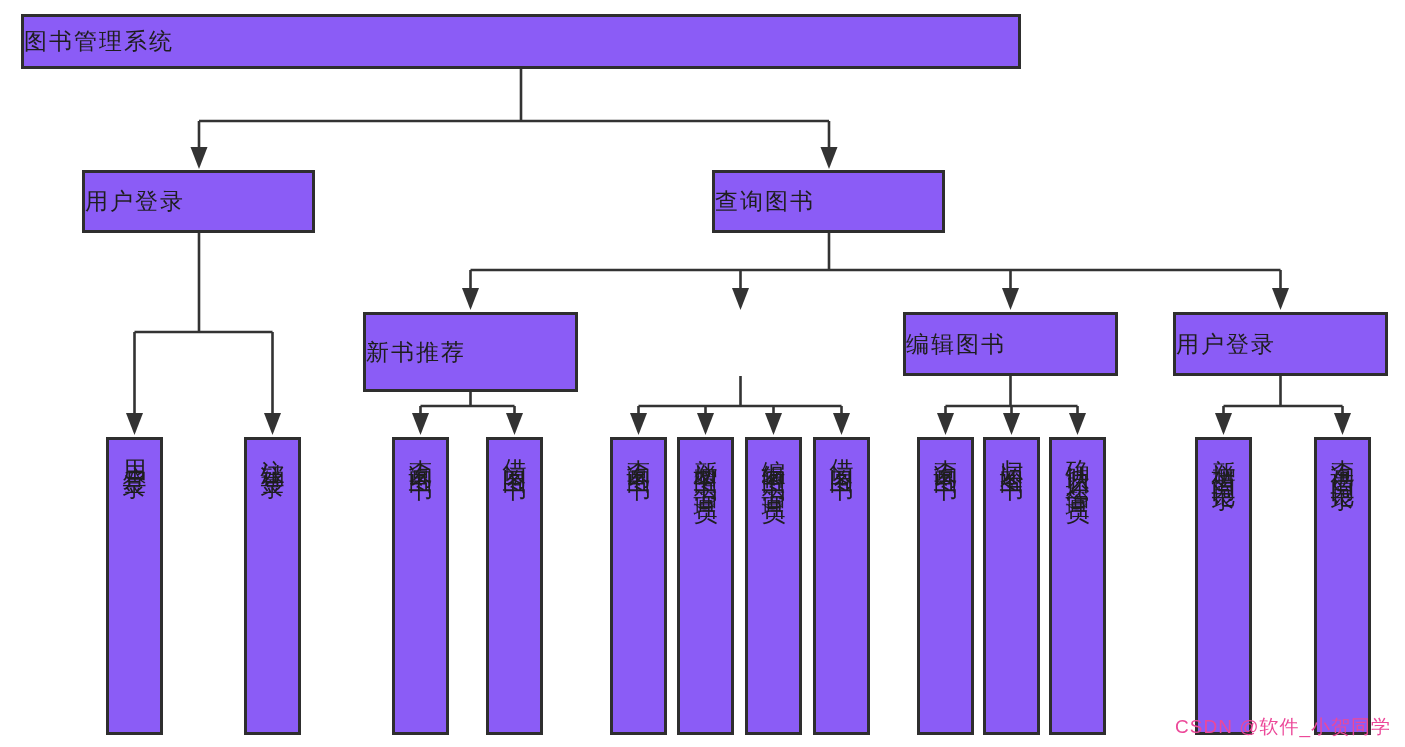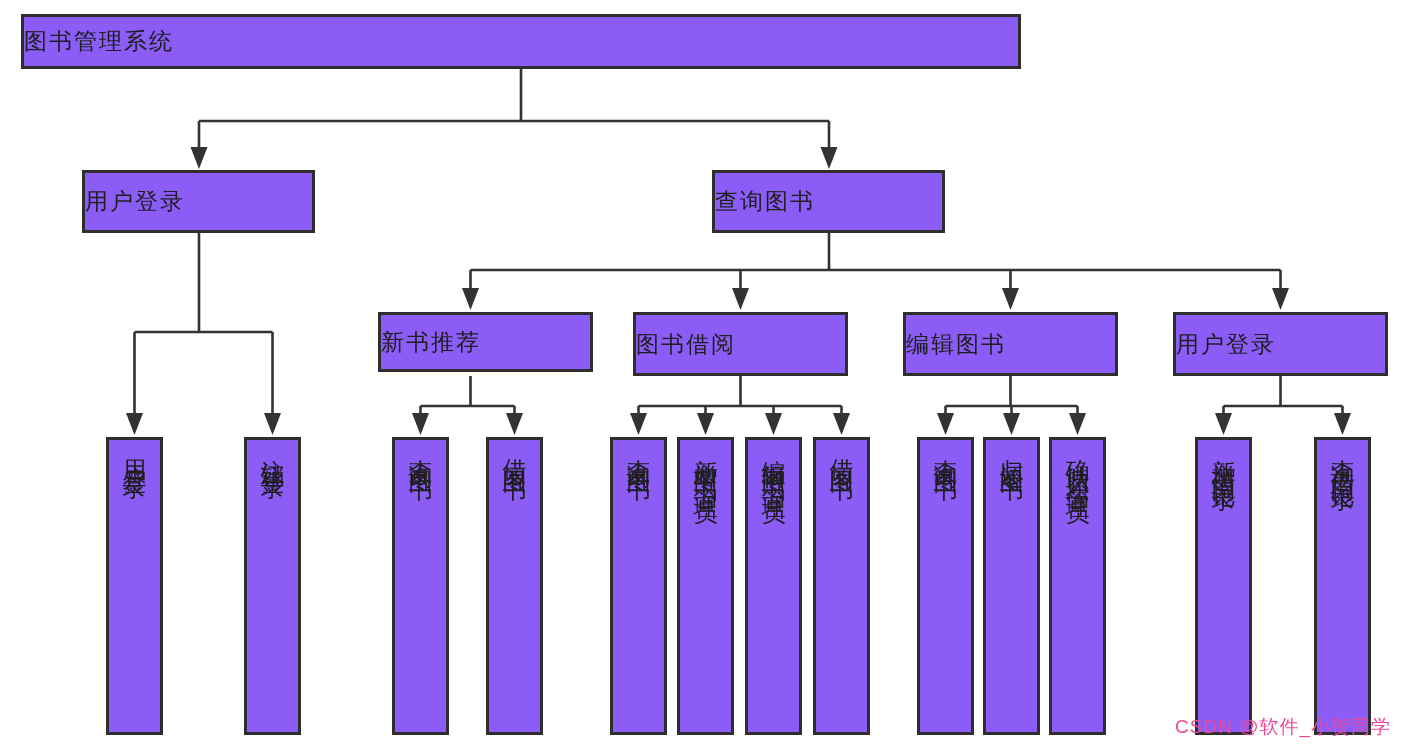--- a/index.html
+++ b/index.html
@@ -88,25 +88,22 @@
     <span>图书管理系统</span>
   </div>
 
   <div class="box h" style="left:82px;top:170px;width:233px;height:63px">
     <span>用户登录</span>
   </div>
   <div class="box h" style="left:712px;top:170px;width:233px;height:63px">
     <span>查询图书</span>
   </div>
 
-  <div class="box h" style="left:378px;top:312px;width:215px;height:60px">
+  <div class="box h" style="left:363px;top:312px;width:215px;height:80px">
     <span>新书推荐</span>
-  </div>
-  <div class="box h" style="left:633px;top:312px;width:215px;height:64px">
-    <span>图书借阅</span>
   </div>
   <div class="box h" style="left:903px;top:312px;width:215px;height:64px">
     <span>编辑图书</span>
   </div>
   <div class="box h" style="left:1173px;top:312px;width:215px;height:64px">
     <span>用户登录</span>
   </div>
 
   <div class="box v" style="left:106px;top:437px;width:57px;height:298px">
     <span>用户登录</span>

